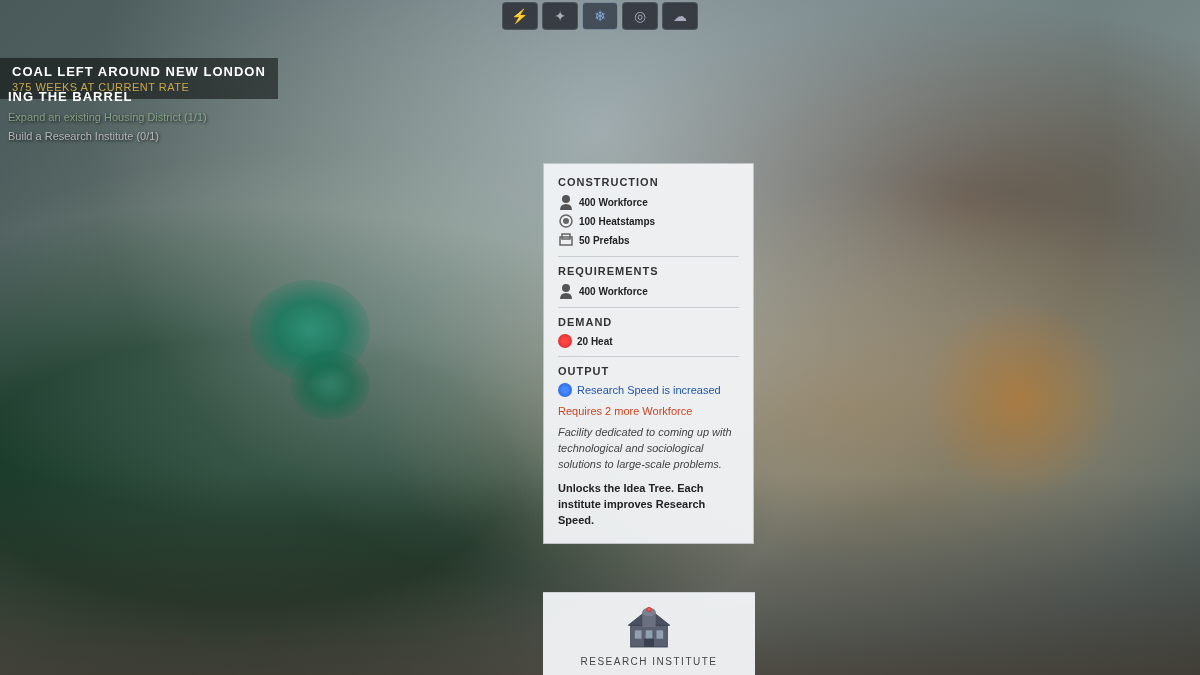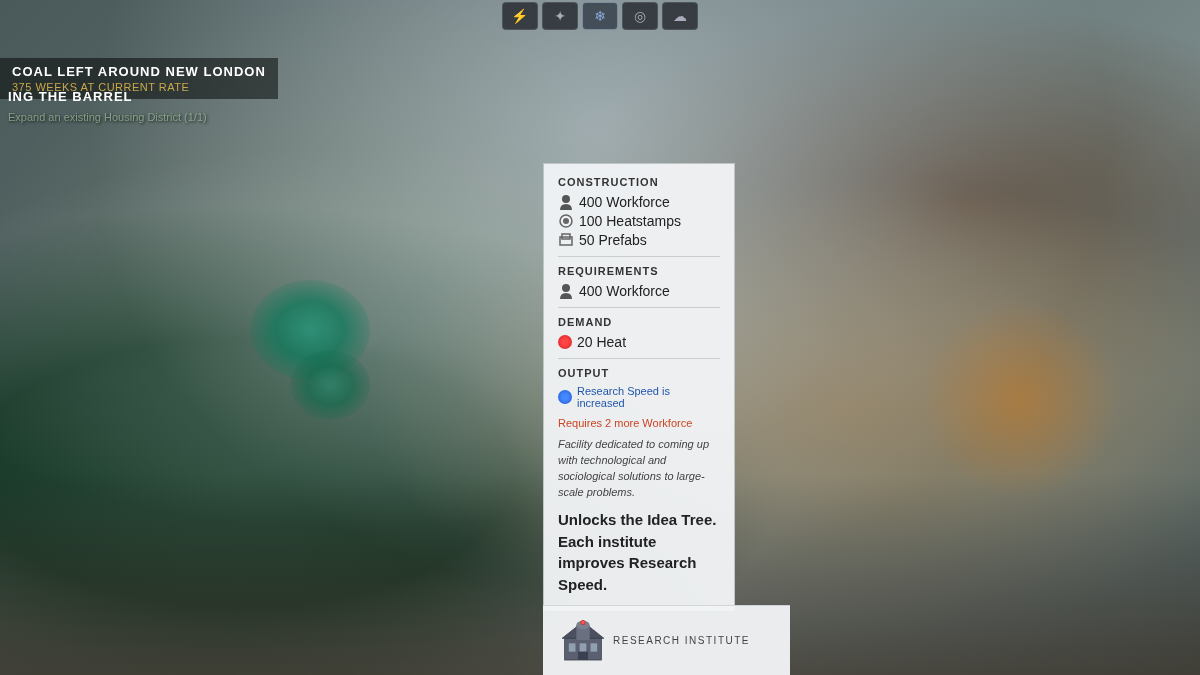--- a/index.html
+++ b/index.html
@@ -159,21 +159,21 @@
     }
     .quest-item.completed {
       color: rgba(150,180,150,0.8);
     }
 
     
     .info-panel {
       position: absolute;
       top: 163px;
       left: 543px;
-      width: 192px;
+      width: 211px;
       background: rgba(240,242,245,0.96);
       border: 1px solid rgba(180,185,190,0.8);
       padding: 12px 14px 14px;
     }
 
     .section-label {
       font-size: 11px;
       font-weight: bold;
       color: #333;
       letter-spacing: 1px;
@@ -193,22 +193,23 @@
     }
     .resource-icon {
       width: 16px;
       height: 16px;
       flex-shrink: 0;
       display: flex;
       align-items: center;
       justify-content: center;
     }
     .resource-text {
-      font-size: 14px;
+      font-size: 10px;
       color: #222;
+      font-weight: bold;
     }
 
     
     .icon-heat {
       width: 14px;
       height: 14px;
       background: radial-gradient(circle, #ff4444 30%, #cc2222 100%);
       border-radius: 50%;
       flex-shrink: 0;
     }
@@ -236,37 +237,37 @@
 
     .desc-text {
       font-size: 11px;
       color: #444;
       line-height: 1.45;
       margin-top: 4px;
       font-style: italic;
     }
 
     .unlock-text {
-      font-size: 15px;
+      font-size: 11px;
       color: #222;
       line-height: 1.45;
       margin-top: 8px;
       font-weight: bold;
     }
 
     
     .building-footer {
       position: absolute;
       bottom: 0;
       left: 543px;
-      width: 247px;
+      width: 212px;
       background: rgba(240,242,245,0.96);
       border-top: 1px solid rgba(180,185,190,0.5);
       display: flex;
-      flex-direction: row;
+      flex-direction: column;
       align-items: center;
       padding: 6px 10px 8px;
     }
 
     .building-icon-container {
       width: 60px;
       height: 55px;
       display: flex;
       align-items: center;
       justify-content: center;
@@ -328,20 +329,23 @@
 
 <div class="top-left-info">
   <div class="coal-title">COAL LEFT AROUND NEW LONDON</div>
   <div class="coal-subtitle">375 WEEKS AT CURRENT RATE</div>
 </div>
 
 <div class="quest-panel">
   <div class="quest-title">ING THE BARREL</div>
   <div class="quest-item completed">
     <span>Expand an existing Housing District (1/1)</span>
+  </div>
+  <div class="quest-item">
+    <span>Build a Research Institute (0/1)</span>
   </div>
 </div>
 
 <div class="info-panel">
 
   <div class="section-label">CONSTRUCTION</div>
 
   <div class="resource-row">
     <div class="resource-icon">
       <svg width="14" height="16" viewBox="0 0 14 16">

